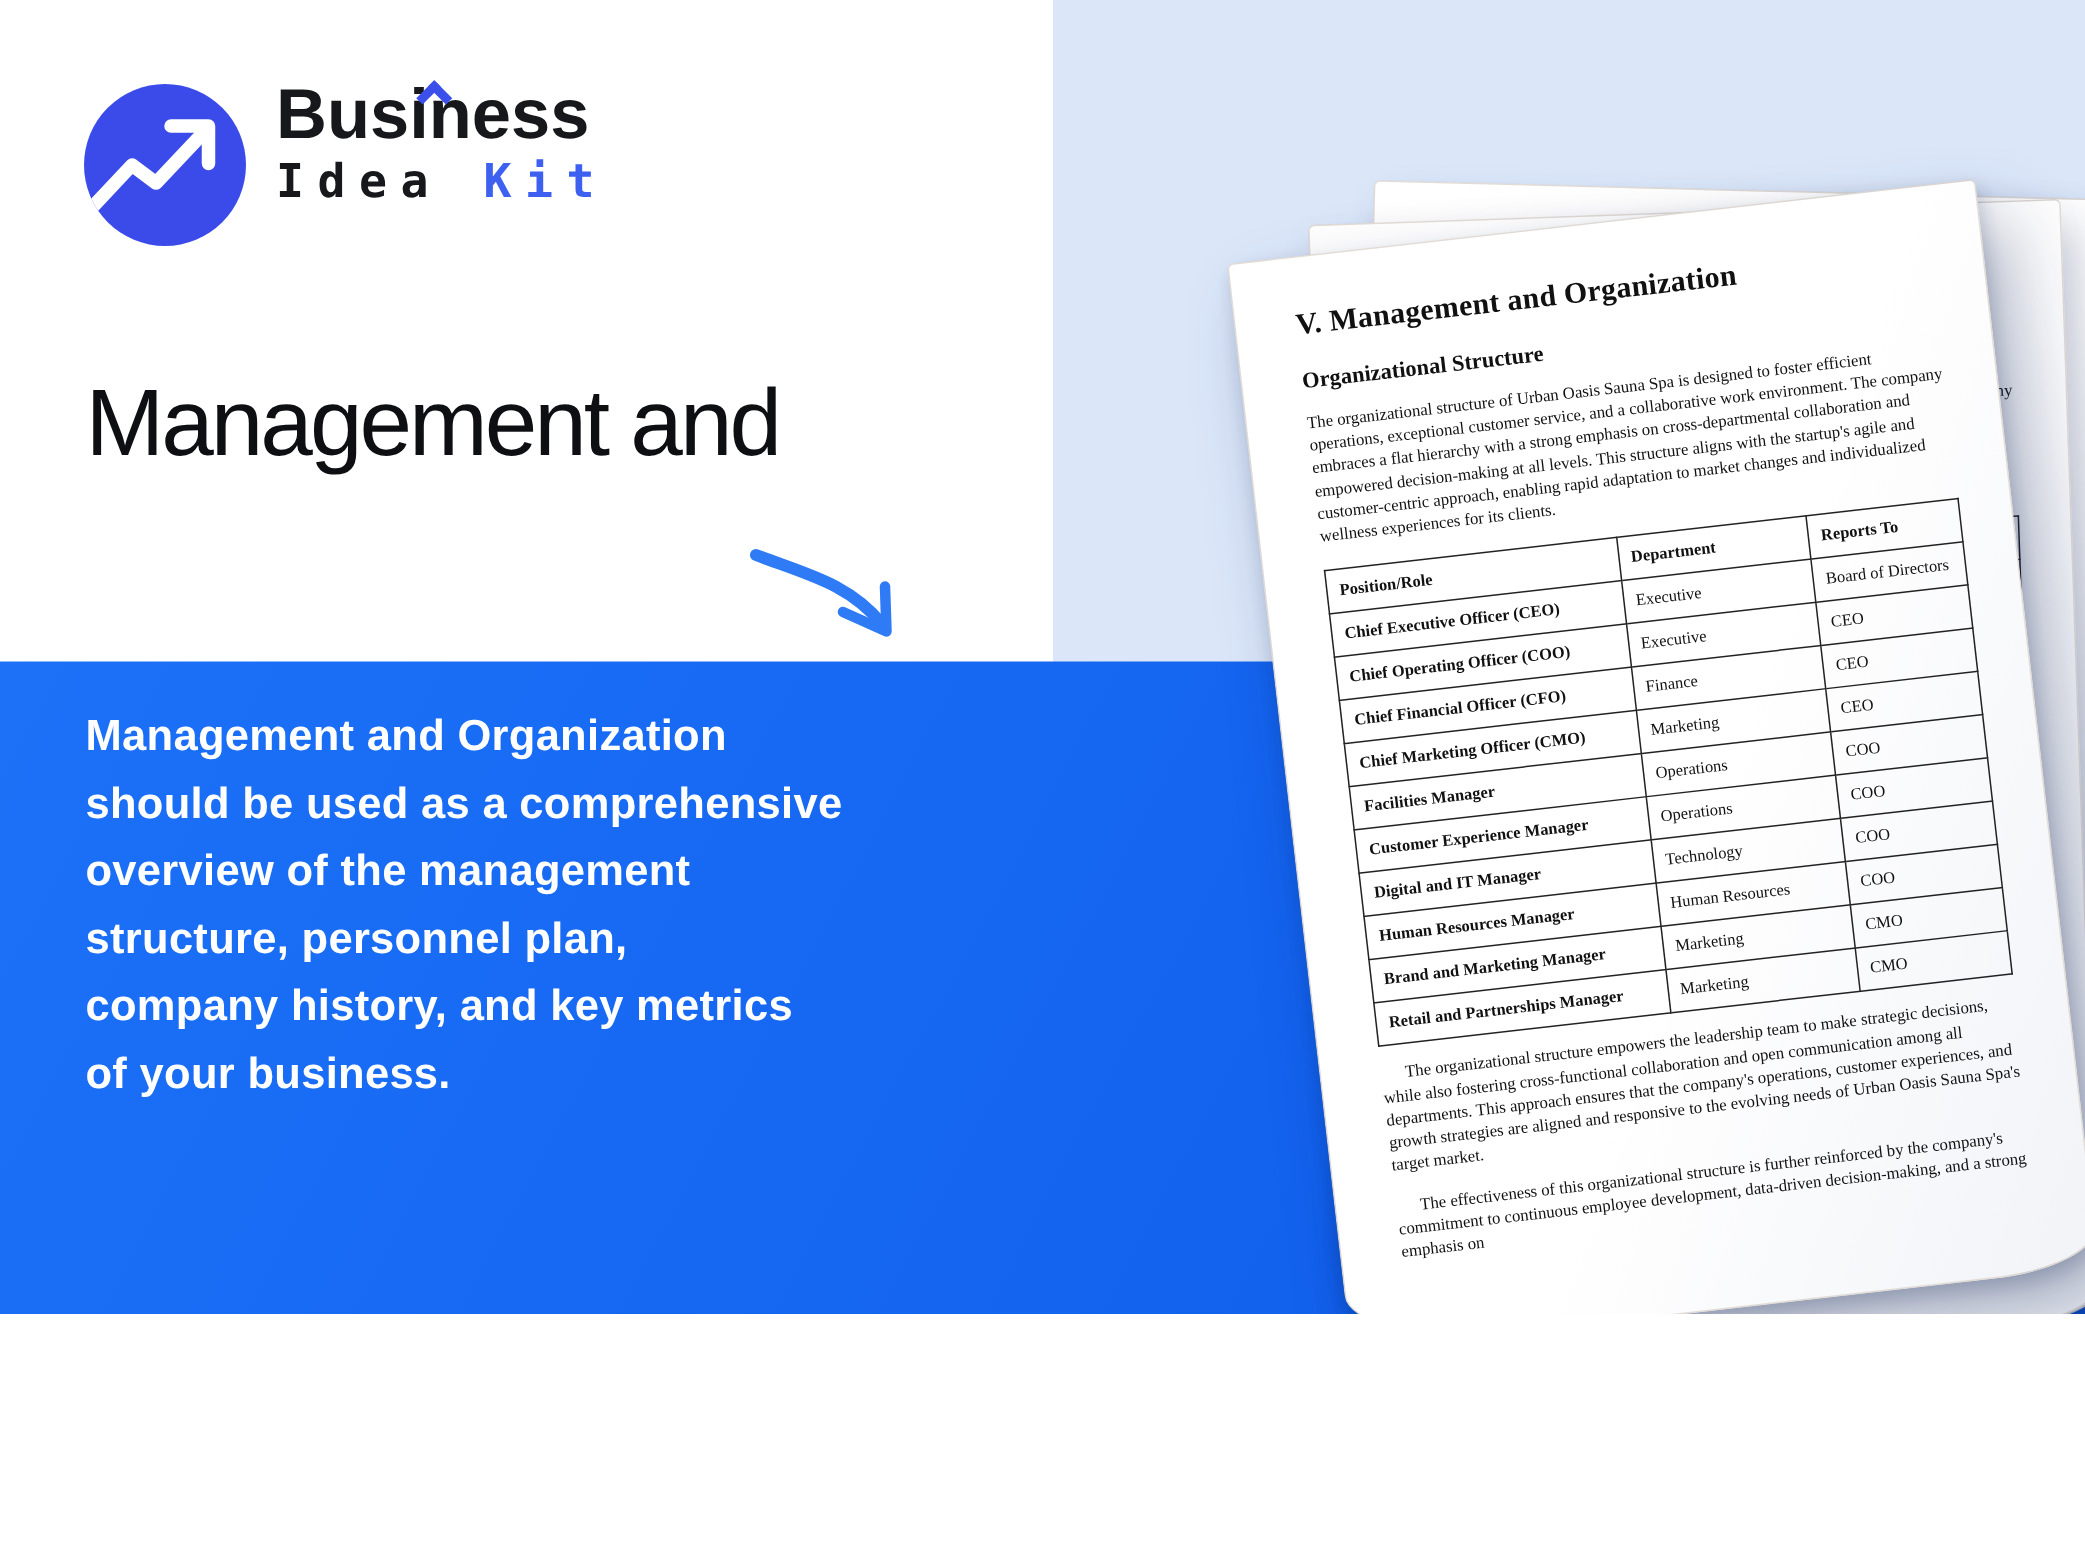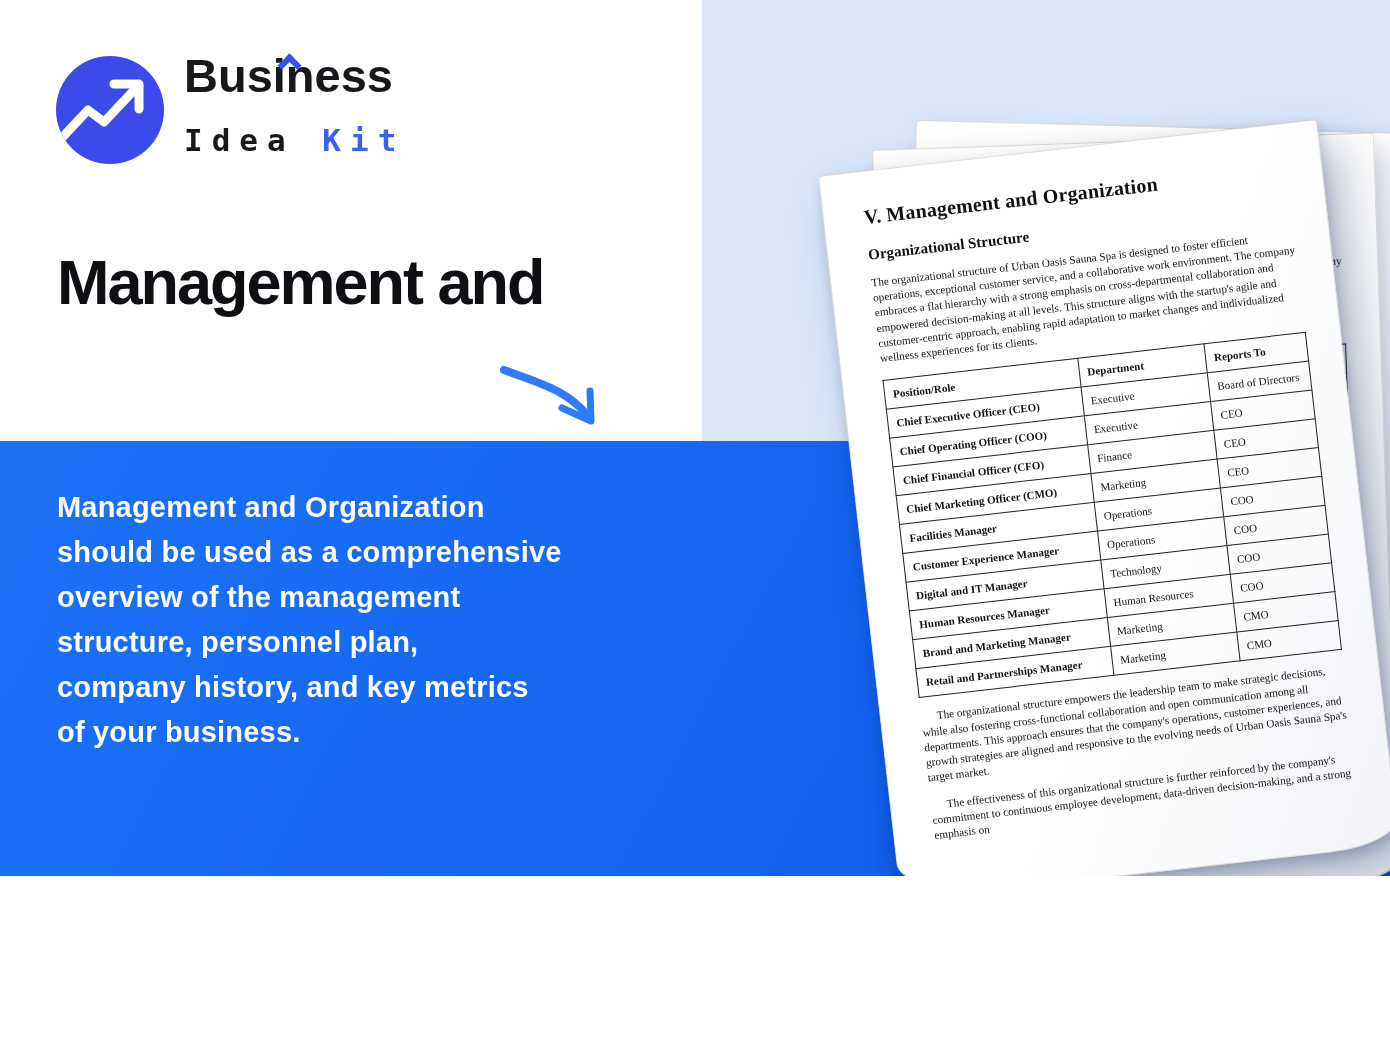--- a/index.html
+++ b/index.html
@@ -5,38 +5,38 @@
   html,body{margin:0;padding:0;background:#ffffff;}
   .stage{position:relative;width:1390px;height:876px;overflow:hidden;
          background:#ffffff;font-family:"Liberation Sans",sans-serif;}
 
   
   .panel{position:absolute;left:702px;top:0;width:688px;height:1043px;background:#DBE7F9;}
 
   
   .band{position:absolute;left:0;top:441px;width:1390px;height:514px;
         background:linear-gradient(118deg,#1C71F7 0%,#1464F0 55%,#0F5BE8 100%);}
-  .band-text{position:absolute;left:57px;top:44px;color:#ffffff;font-size:29px;
+  .band-text{position:absolute;left:57px;top:28px;color:#ffffff;font-size:29px;
              line-height:45px;font-weight:bold;letter-spacing:.2px;}
 
   
   .logo-mark{position:absolute;left:56px;top:56px;width:108px;height:108px;border-radius:50%;
              background:#3B4BE9;overflow:hidden;}
   .logo-mark svg{position:absolute;left:0;top:0;}
   .brand{position:absolute;left:184px;top:50px;color:#17181C;}
   .brand-line1{font-size:47px;font-weight:bold;letter-spacing:0;line-height:52px;}
   .brand-line2{font-family:"DejaVu Sans Mono","Liberation Mono",monospace;font-weight:bold;
-               font-size:31px;letter-spacing:9px;line-height:36px;margin-top:20px;}
+               font-size:31px;letter-spacing:9px;line-height:36px;margin-top:1px;}
   .kit{color:#3E60F0;}
   .brand-caret{position:absolute;left:281px;top:57px;width:11px;height:11px;
                border-top:6px solid #3B4FEA;border-right:6px solid #3B4FEA;
                transform:rotate(-45deg);}
 
   
-  .hero{position:absolute;left:57px;top:244px;font-weight:bold;font-size:63px;
+  .hero{position:absolute;left:57px;top:244px;font-weight:normal;font-size:63px;
         line-height:77px;letter-spacing:-2px;color:#0E0F12;}
   .hero .l2{color:#2E7BF5;}
   .hero-arrow{position:absolute;left:498px;top:356px;}
 
   
   .page{position:absolute;width:500px;background:linear-gradient(115deg,#ffffff 55%,#f1f3f7 100%);
         border:1px solid rgba(160,140,120,.30);transform-origin:top left;
         border-top-left-radius:4px;border-top-right-radius:4px;
         border-bottom-left-radius:120px 38px;border-bottom-right-radius:70px 26px;
         overflow:hidden;}

